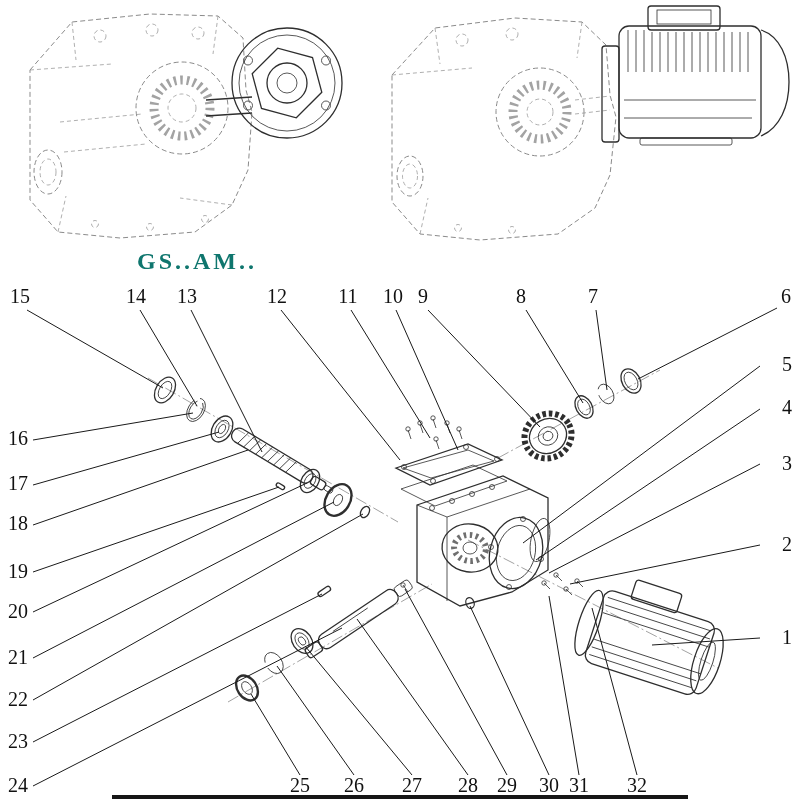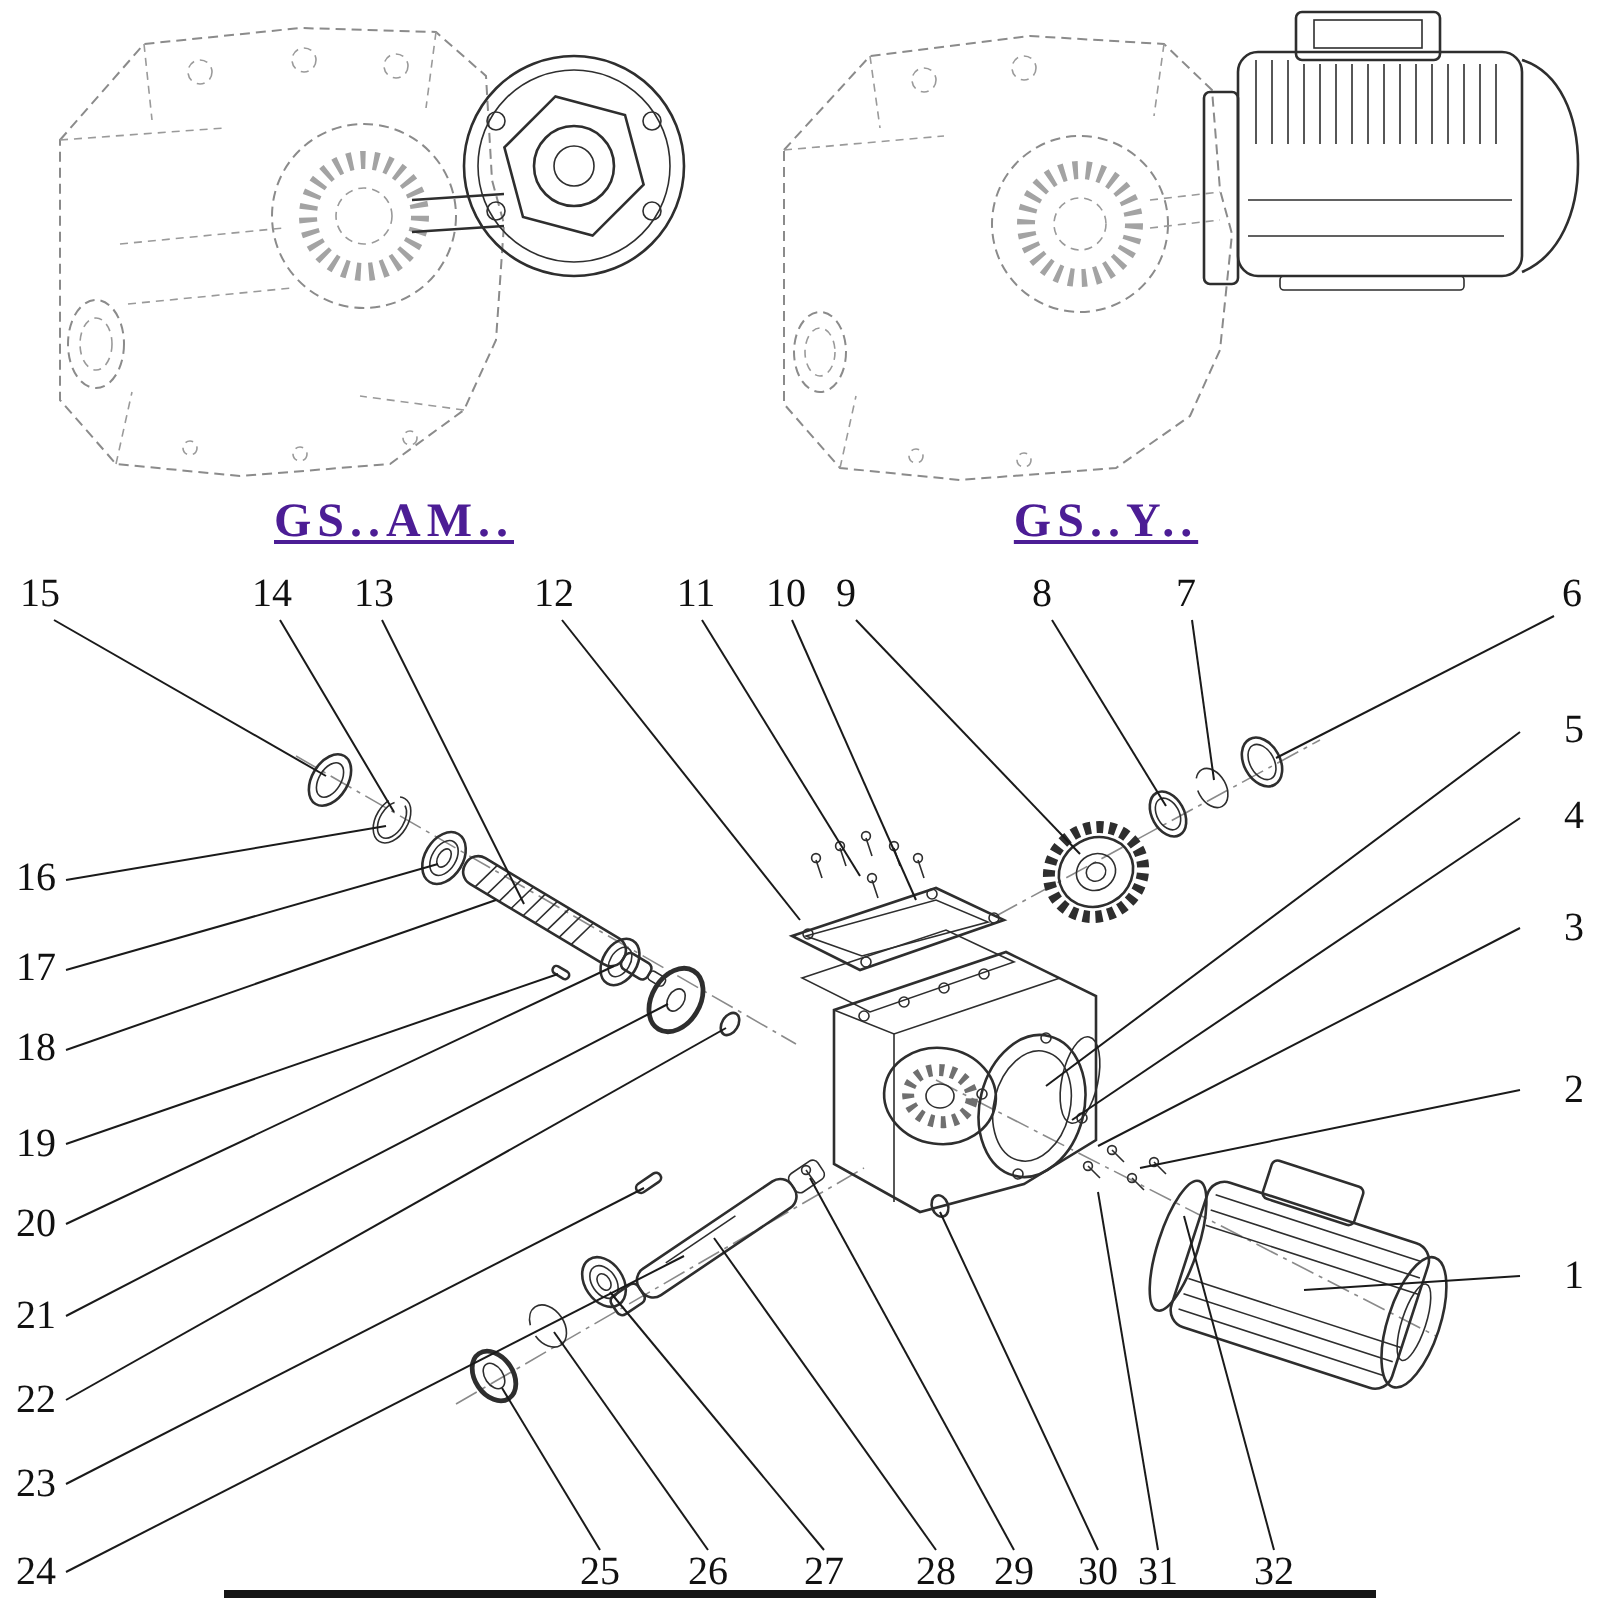--- a/index.html
+++ b/index.html
@@ -1,19 +1,19 @@
 <!DOCTYPE html>
 <html><head>
 <meta charset="utf-8">
 <style>
   html,body{margin:0;padding:0;background:#fff;}
   .stage{position:relative;width:800px;height:800px;background:#ffffff;overflow:hidden;
          font-family:"Liberation Serif",serif;}
   .model-label{position:absolute;top:246px;height:30px;line-height:30px;text-align:center;
-               font-size:24px;font-weight:bold;letter-spacing:3px;color:#4c1d95;text-decoration:underline;}
+               font-size:24px;font-weight:bold;letter-spacing:3px;color:#0f766e;}
   #lbl-gsam{left:77px;width:240px;}
   #lbl-gsy{left:433px;width:240px;}
   svg{position:absolute;left:0;top:0;}
   
   .dash{fill:none;stroke:#8b8b8b;stroke-width:1;stroke-dasharray:5 3;}
   .dashf{fill:none;stroke:#9a9a9a;stroke-width:.8;stroke-dasharray:4 3;}
   .sp{fill:none;stroke:#a3a3a3;stroke-width:9;stroke-dasharray:2.5 4;}
   .sp2{fill:none;stroke:#6f6f6f;stroke-width:6;stroke-dasharray:2.5 3.5;}
   .sol{fill:none;stroke:#2e2e2e;stroke-width:1.3;}
   .thin{fill:none;stroke:#2e2e2e;stroke-width:.8;}
@@ -297,14 +297,13 @@
           <text x="579" y="792" text-anchor="middle" class="callout">31</text>
           <line x1="637" y1="775" x2="592" y2="608" class="leader"></line>
           <text x="637" y="792" text-anchor="middle" class="callout">32</text>
         </g>
     </g>
 
     <rect x="112" y="795" width="576" height="4" fill="#161616"></rect>
   </svg>
 
   <div class="model-label" id="lbl-gsam">GS..AM..</div>
-  <div class="model-label" id="lbl-gsy">GS..Y..</div>
 </div>
 
 </body></html>

